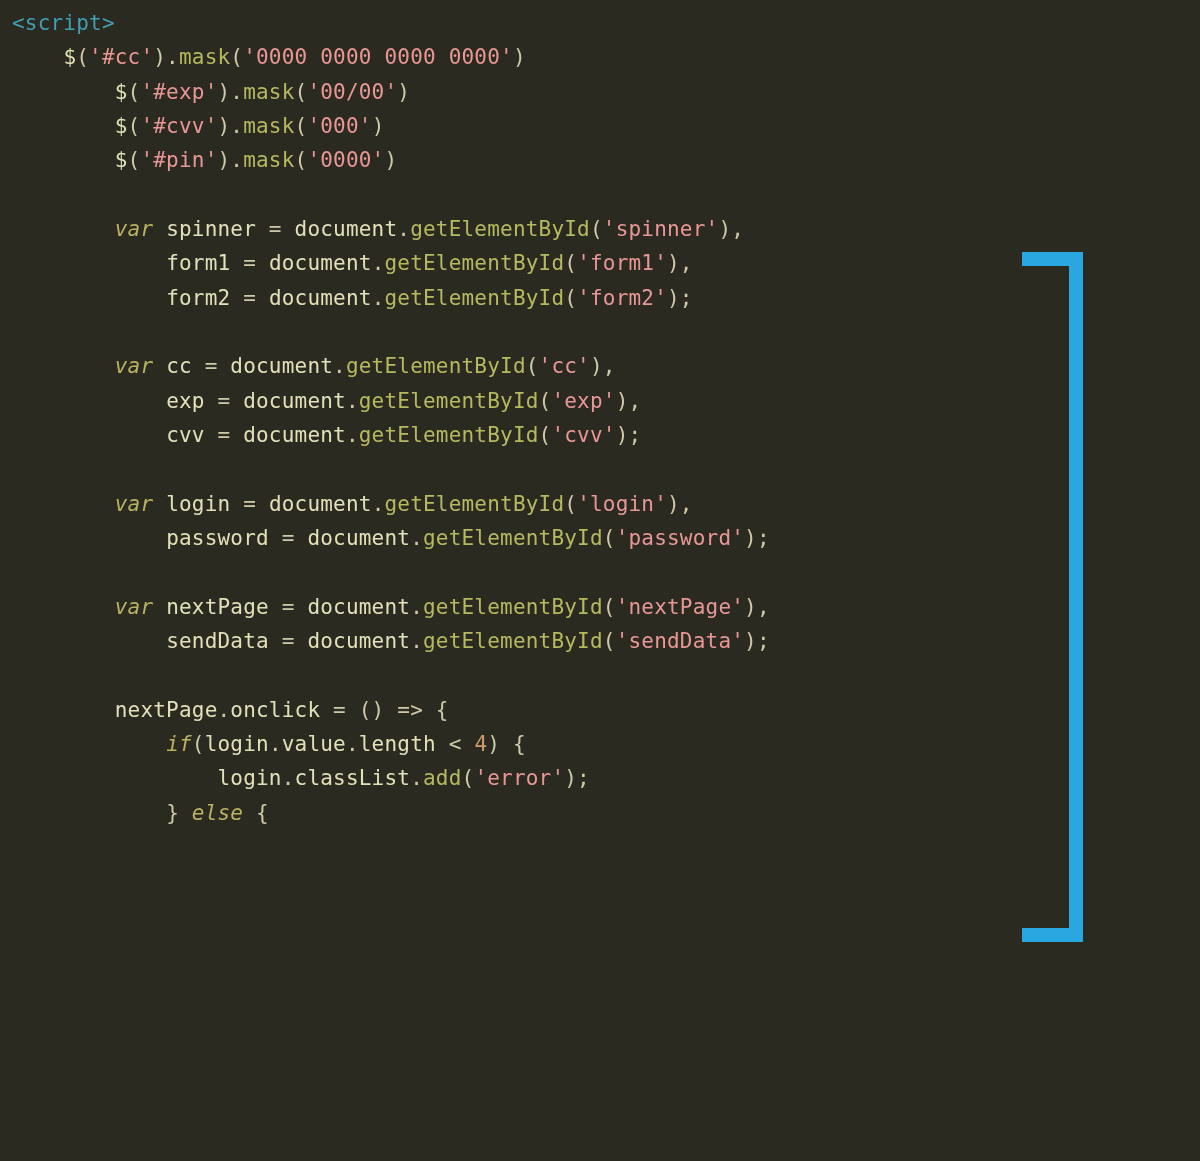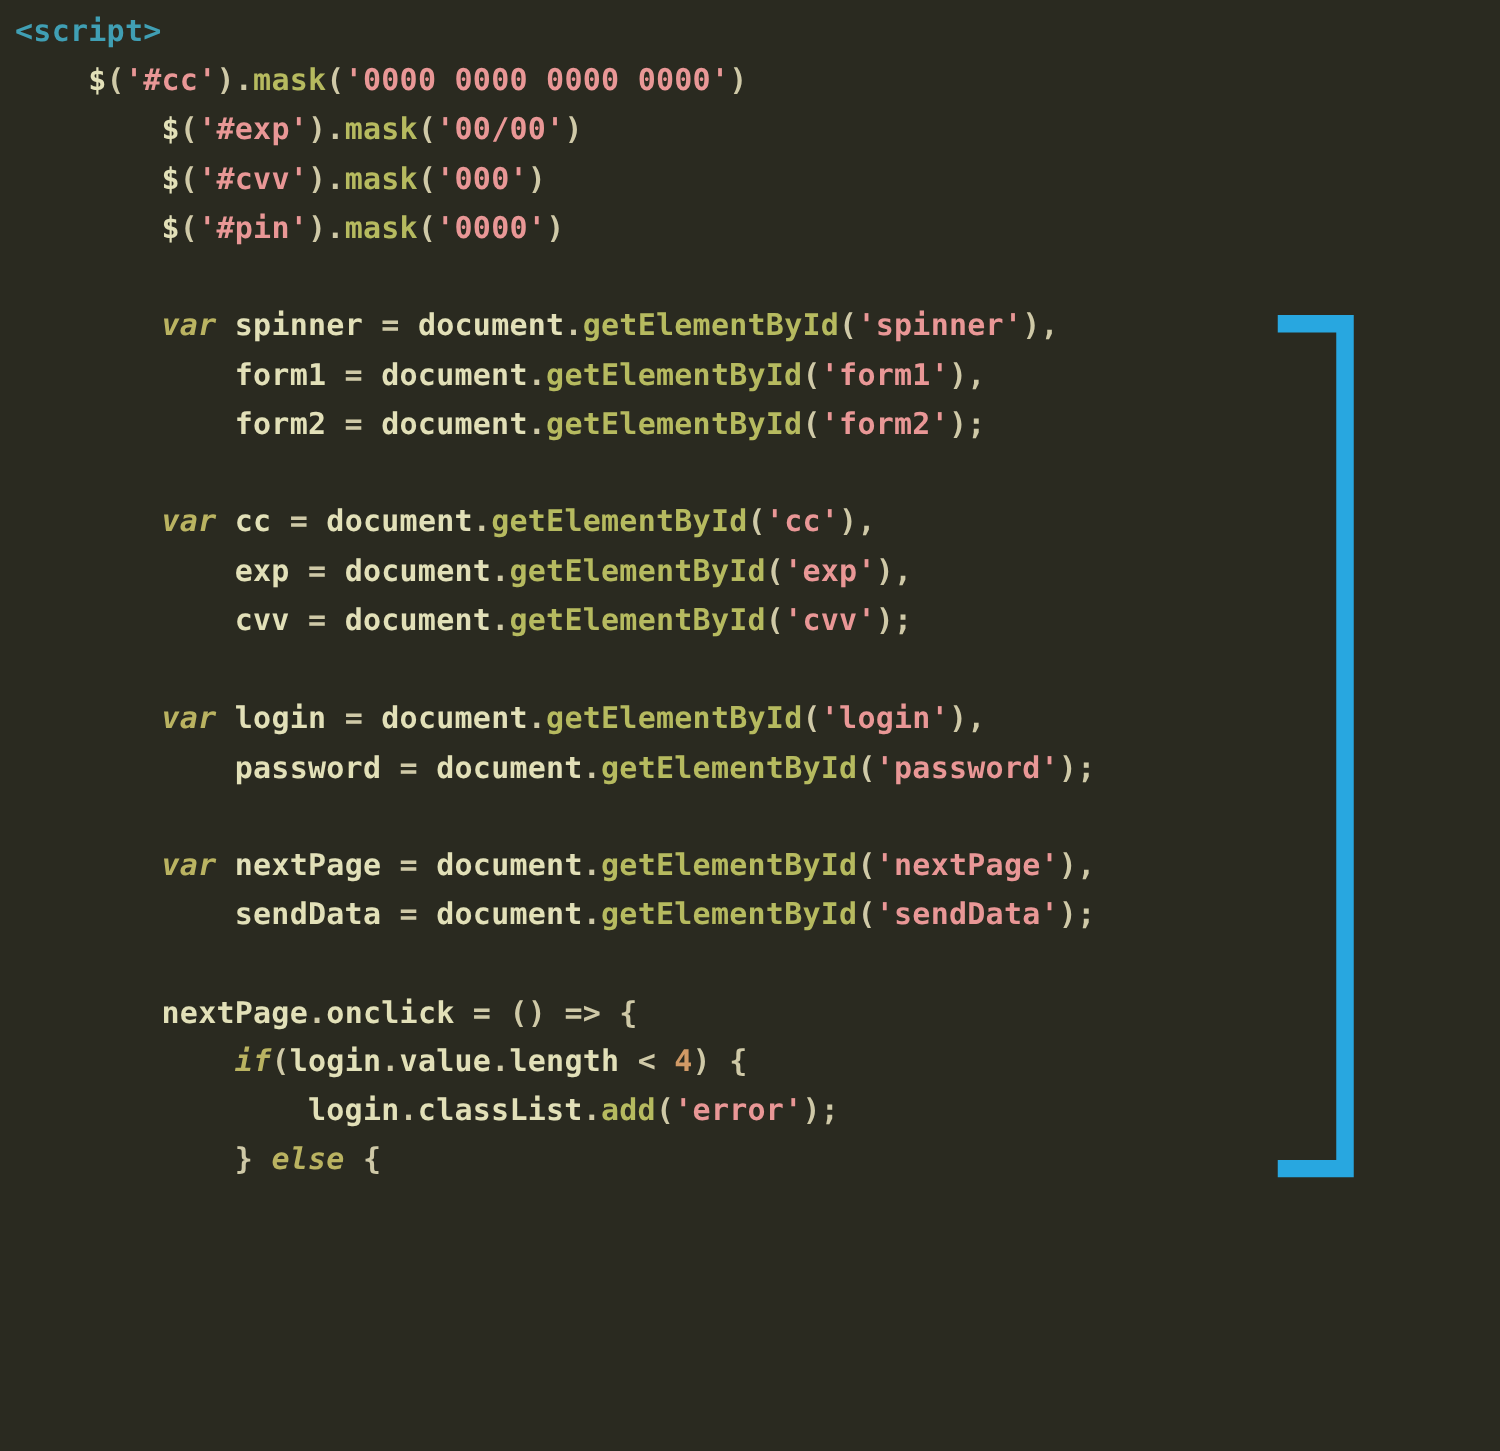--- a/index.html
+++ b/index.html
@@ -7,24 +7,24 @@
     padding: 0;
     background: #2a2a20;
     width: 1200px;
     height: 1161px;
     overflow: hidden;
   }
   pre.code {
     margin: 0;
     padding: 6px 0 0 12px;
     font-family: "Consolas", "Menlo", "DejaVu Sans Mono", monospace;
-    font-size: 24px;
+    font-size: 21px;
     line-height: 1.635;
     letter-spacing: 0.2px;
-    font-weight: 700;
+    font-weight: 400;
     color: #cfc9a7;
     white-space: pre;
   }
   .t-tag     { color: #409fb4; }          
   .t-func    { color: #e2e0b8; }          
   .t-punc    { color: #cfc9a7; }          
   .t-str     { color: #e99796; }          
   .t-kw      { color: #bab361; font-style: italic; } 
   .t-ident   { color: #e2e0b8; }          
   .t-obj     { color: #e2e0b8; }          

